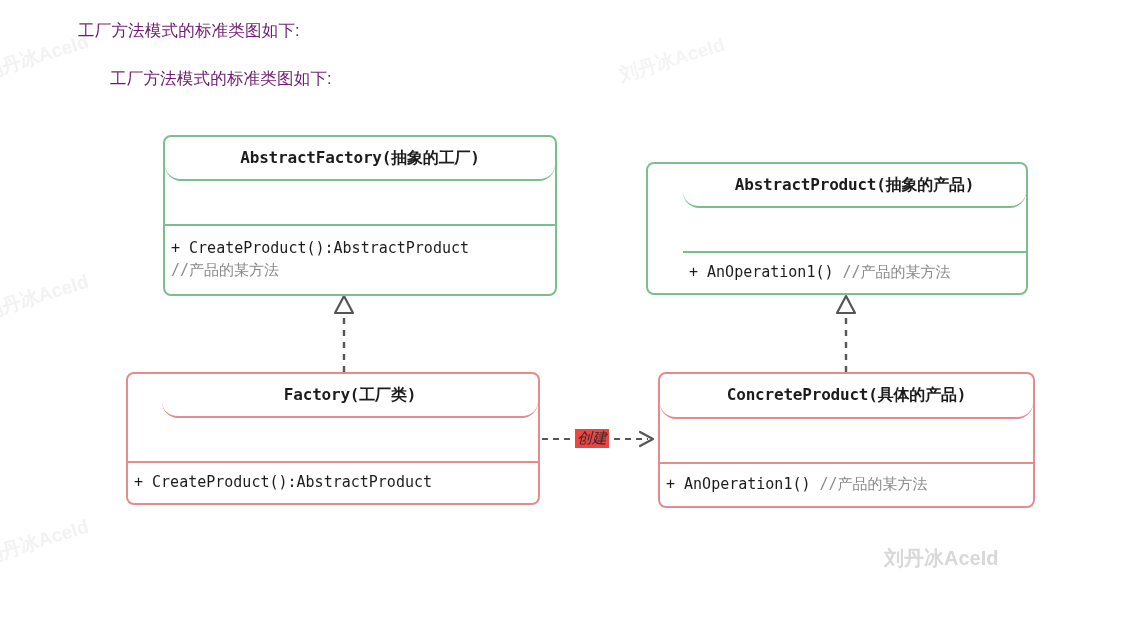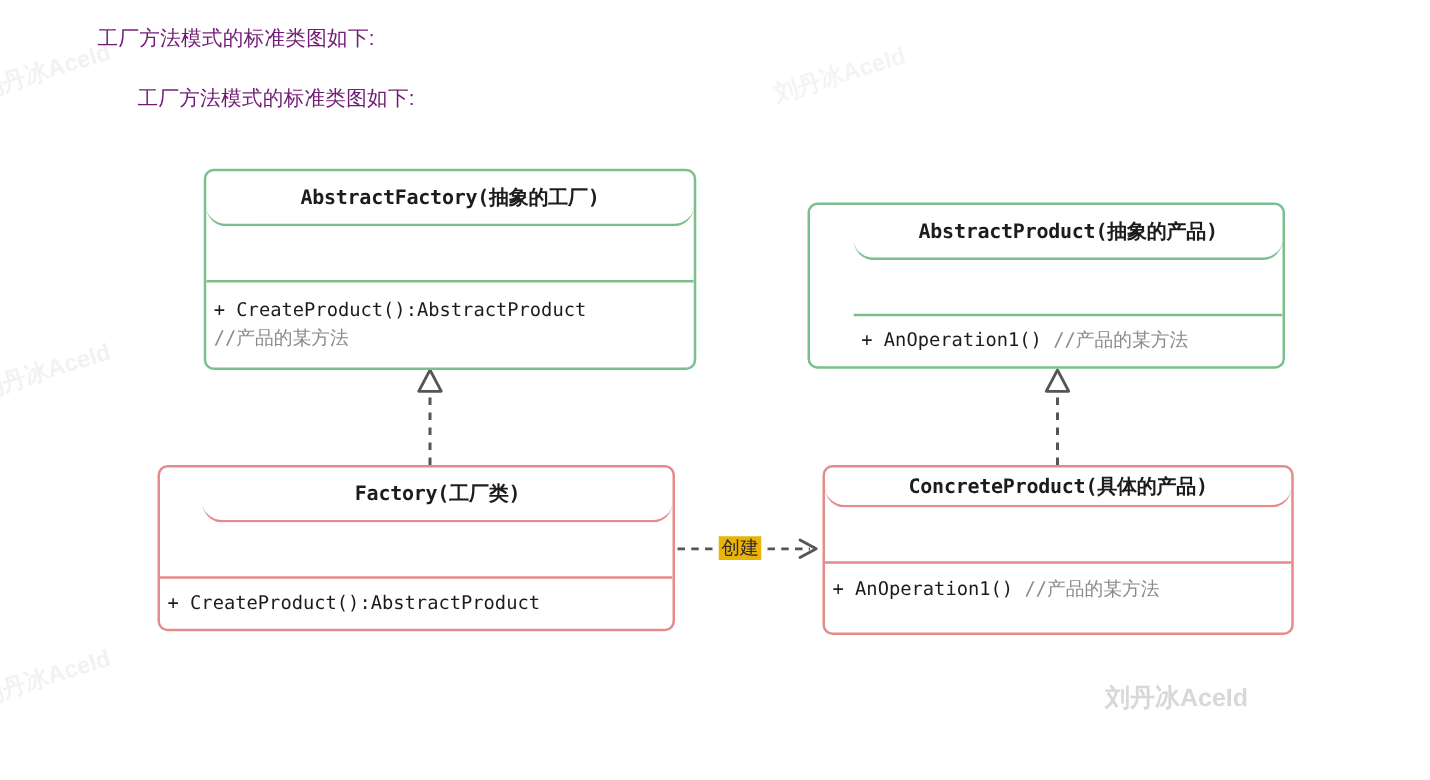--- a/index.html
+++ b/index.html
@@ -115,40 +115,41 @@
   #box-abstract-product .uml-title   { height: 44px; }
   #box-abstract-product .uml-attrs   { height: 45px; }
   #box-abstract-product .uml-methods { height: 40px; }
 
   #box-factory { left: 126px; top: 372px; width: 414px; height: 133px; }
   #box-factory .uml-title   { height: 44px; margin-left: 34px; }
   #box-factory .uml-attrs   { height: 45px; }
   #box-factory .uml-methods { height: 40px; }
 
   #box-concrete-product { left: 658px; top: 372px; width: 377px; height: 136px; }
-  #box-concrete-product .uml-title   { height: 32px; }
+  #box-concrete-product .uml-title   { height: 45px; }
   #box-concrete-product .uml-attrs   { height: 45px; }
   #box-concrete-product .uml-methods { height: 42px; }
 
   
   .connector-layer {
     position: absolute;
     left: 0; top: 0;
     width: 1144px;
     height: 624px;
     pointer-events: none;
   }
   .edge-label {
     position: absolute;
     font-family: "Liberation Sans", "DejaVu Sans", sans-serif;
     font-size: 15px;
     color: #2b2b2b;
-    background: #eab308;
+    background: #ef4444;
     padding: 0 2px;
     white-space: nowrap;
+    font-style: italic;
   }
   #label-create { left: 575px; top: 429px; }
 </style>
 </head>
 <body>
 
 <div class="wm-faint" id="wm-left-top">刘丹冰AceId</div>
 <div class="wm-faint" id="wm-left-mid">刘丹冰AceId</div>
 <div class="wm-faint" id="wm-left-bottom">刘丹冰AceId</div>
 <div class="wm-faint" id="wm-top-center">刘丹冰AceId</div>

